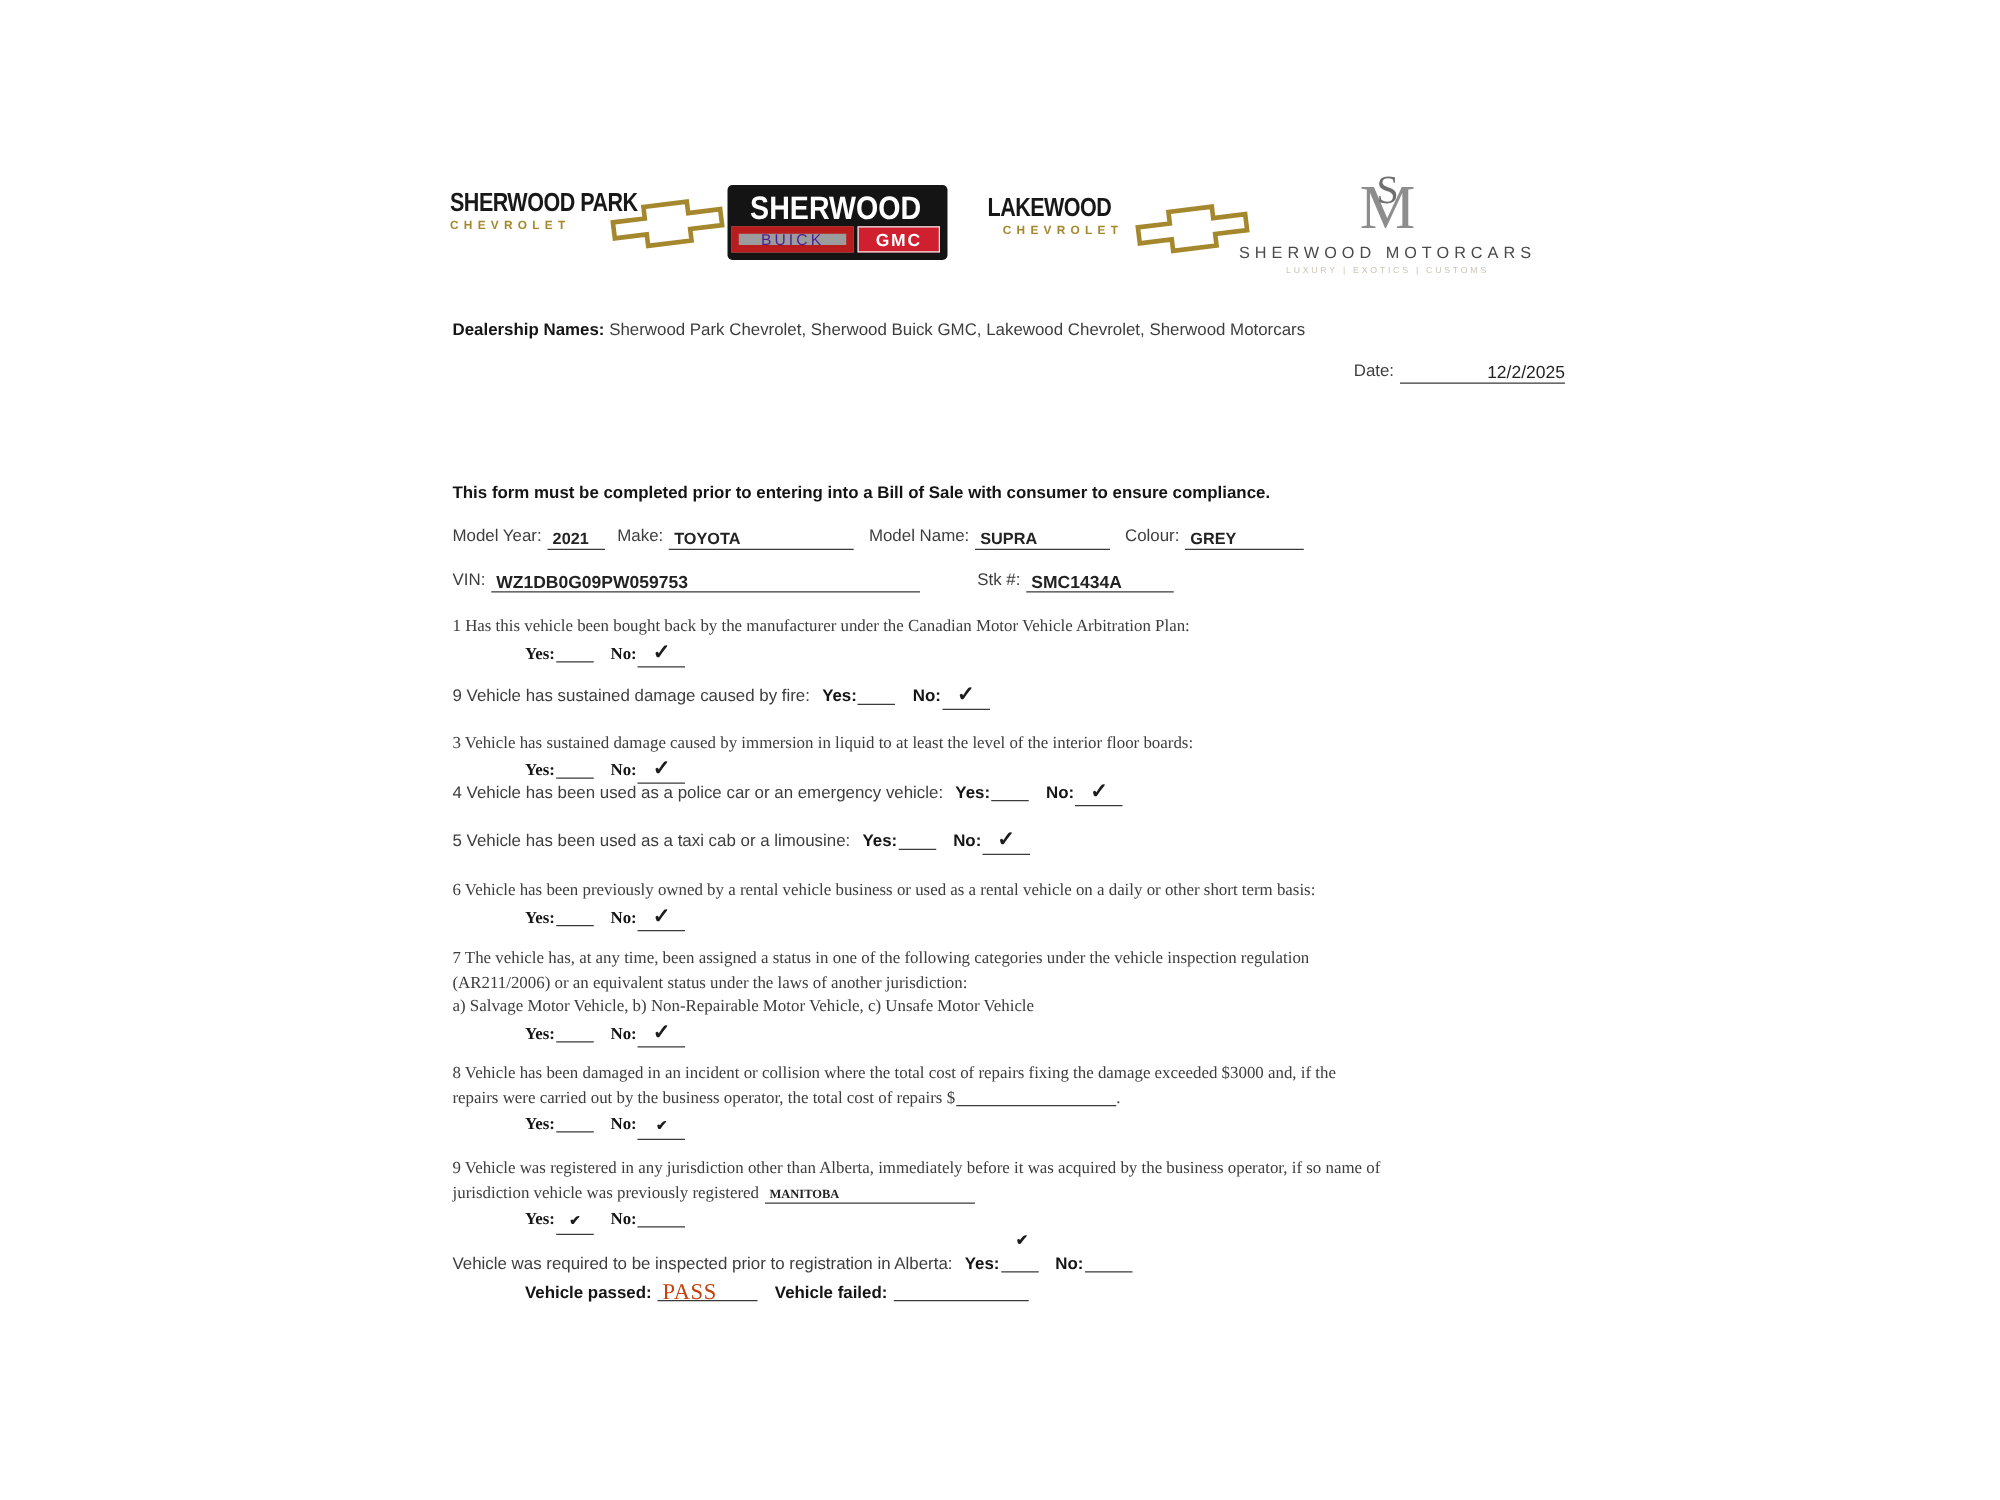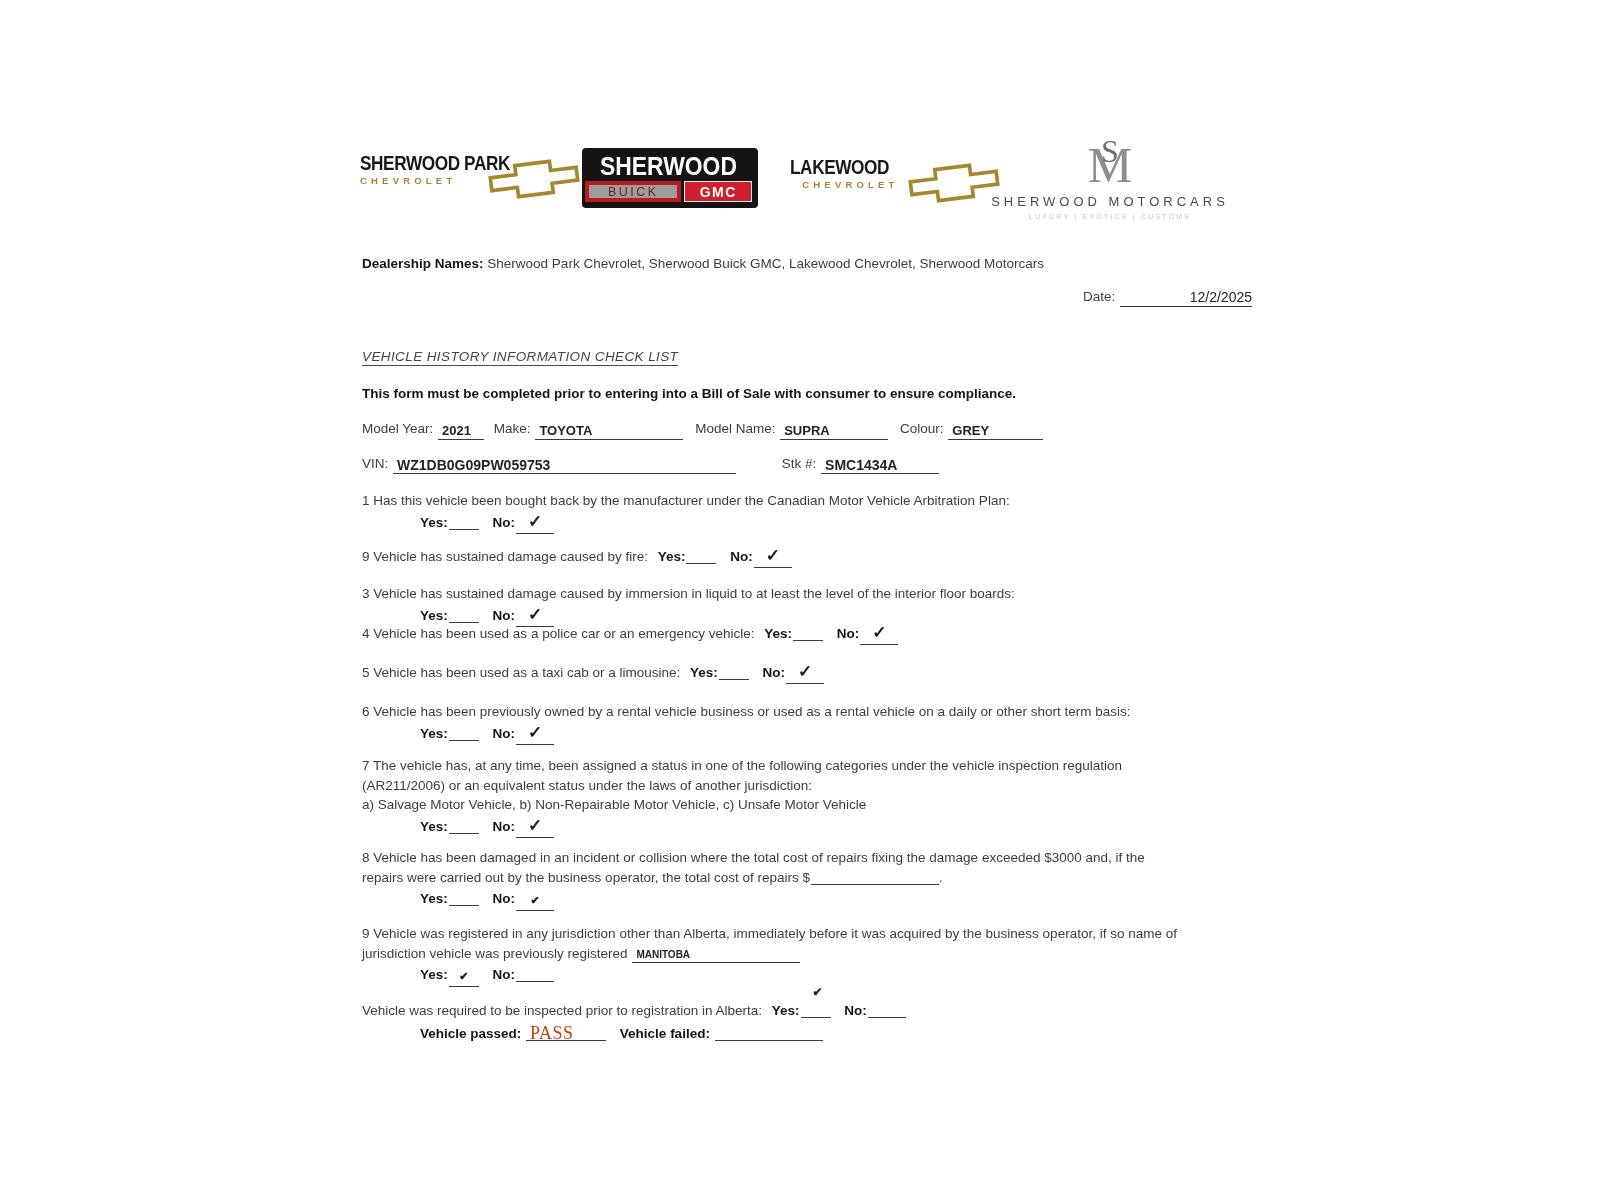--- a/index.html
+++ b/index.html
@@ -36,22 +36,22 @@
     padding: 4px 6px 6px 3px; box-sizing: border-box;
     display: flex; flex-direction: column;
   }
   .bg-title {
     color: #ffffff; font-weight: 800; font-size: 26px; line-height: 28px;
     letter-spacing: 0px; transform: scaleX(0.88); transform-origin: center;
     text-align: center; white-space: nowrap;
   }
   .bg-bottom { display: flex; gap: 3px; height: 21px; margin-top: 1px; }
   .bg-buick {
-    flex: 1.35; background: #9c9c9c; border: 4px solid #b91c1c;
-    color: #7f1d1d; font-size: 12.5px; letter-spacing: 2.5px;
+    flex: 1.35; background: #9c9c9c; border: 6px solid #b91c1c;
+    color: #4c1d95; font-size: 12.5px; letter-spacing: 2.5px;
     display: flex; align-items: center; justify-content: center;
   }
   .bg-gmc {
     flex: 1; background: #d01f2e; border: 1px solid #ececec;
     color: #ffffff; font-weight: 800; font-size: 14px; letter-spacing: 1.5px;
     display: flex; align-items: center; justify-content: center;
   }
 
   
   .mc { display: flex; flex-direction: column; align-items: center; width: 232px; }
@@ -67,21 +67,21 @@
   .mc-name {
     margin-top: 2px; font-size: 13px; letter-spacing: 4px; color: #4a4a4a; white-space: nowrap;
   }
   .mc-tag {
     margin-top: 4px; font-size: 7px; letter-spacing: 2.2px; color: #ccc4b6; white-space: nowrap;
   }
 
   
   .line, .block { position: absolute; left: 362px; width: 890px; font-size: 13.5px; }
   .line { white-space: nowrap; }
-  .block { line-height: 19.5px; }
+  .block { line-height: 19.5px; font-family: Liberation Serif, serif; }
   .block .bline { white-space: nowrap; }
   b, .bold { color: #151515; font-weight: 700; }
   .indent { padding-left: 58px; }
   .ml6 { margin-left: 6px; } .ml8 { margin-left: 8px; } .ml10 { margin-left: 10px; }
   .ans { margin-top: 2px; white-space: nowrap; }
 
   .blank {
     display: inline-block; height: 15px; border-bottom: 1.4px solid #3a3a3a;
     vertical-align: -3px; position: relative; margin-left: 1px;
   }
@@ -163,23 +163,20 @@
     <span>Sherwood Park Chevrolet, Sherwood Buick GMC, Lakewood Chevrolet, Sherwood Motorcars</span>
   </div>
 
   <div class="line" style="top:289px;text-align:right;">
     <span>Date:</span>
     <span class="blank" style="width:132px;">
       <span class="fill date-fill">12/2/2025</span>
     </span>
   </div>
 
-  <div class="line title-line" style="top:349px;">
-    <span class="underlined">VEHICLE HISTORY INFORMATION CHECK LIST</span>
-  </div>
 
   <div class="line notice" style="top:386px;">This form must be completed prior to entering into a Bill of Sale with consumer to ensure compliance.</div>
 
   <div class="line" style="top:421px;">
     <span>Model Year:</span>
     <span class="blank" style="width:46px;">
       <span class="fill">2021</span>
     </span>
     <span class="ml6">Make:</span>
     <span class="blank" style="width:148px;">

